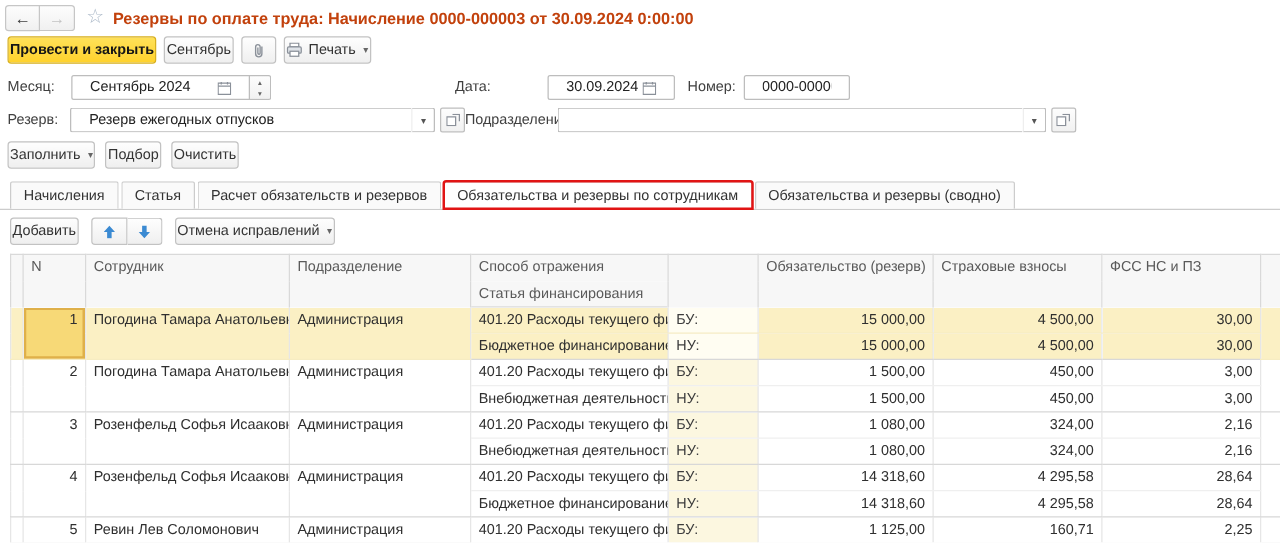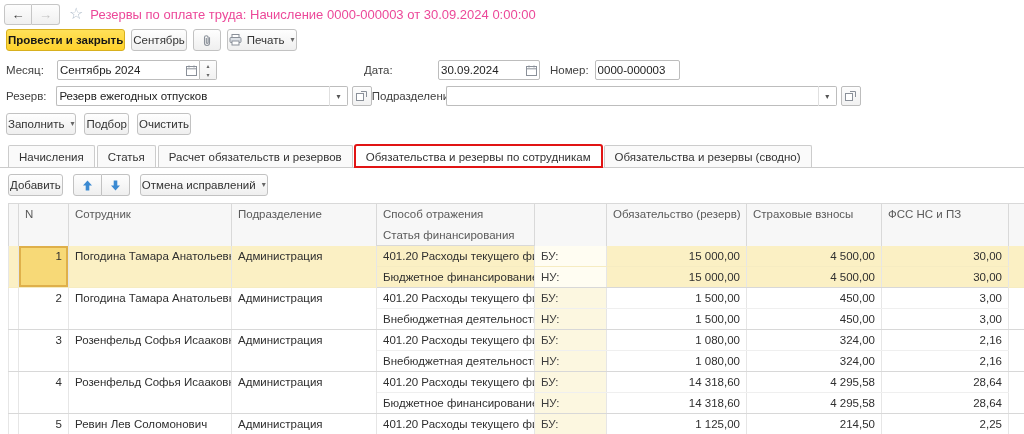--- a/index.html
+++ b/index.html
@@ -8,38 +8,38 @@
   .page{width:1024px;height:434px;overflow:hidden;background:#fff;position:relative;font-size:11.5px;color:#333}
 
   
   .titlebar{display:flex;align-items:center;height:27px;padding:3px 6px 2px 4px}
   .navbtns{display:flex}
   .navbtn{width:28px;height:21px;border:1px solid #c6c6c6;background:linear-gradient(#fdfdfd,#f0f0f0);
           display:flex;align-items:center;justify-content:center;font-size:13px;color:#3c3c3c;cursor:pointer}
   .navbtn.back{border-radius:3px 0 0 3px}
   .navbtn.fwd{border-radius:0 3px 3px 0;border-left:none;color:#c3c3c3}
   .star{color:#aebbca;font-size:16px;margin:0 7px 0 9px;line-height:1}
-  .title{font-weight:normal;font-size:13px;color:#ec4899;white-space:nowrap}
+  .title{font-weight:bold;font-size:13px;color:#c2410c;white-space:nowrap}
 
   
   .cmdbar{display:flex;align-items:center;gap:6px;padding:2px 6px 4px 6px}
   .btn{height:22px;border:1px solid #c2c2c2;border-radius:3px;background:linear-gradient(#fefefe,#efefef);
        padding:0 1px;display:inline-flex;align-items:center;gap:5px;font-size:11.5px;color:#333;cursor:pointer;white-space:nowrap}
   .btn.primary{background:linear-gradient(#ffe159,#ffd22c);border-color:#d8b01e;font-weight:bold;color:#161616}
   .btn.iconbtn{padding:0 7px}
   .caret{font-size:8px;color:#666;margin-left:1px;line-height:1}
   .icon{display:inline-flex;align-items:center;justify-content:center;line-height:0}
 
   
   .formarea{padding:2px 6px 0 6px}
   .frow{display:flex;align-items:center;height:26px}
   .flabel{color:#404040}
   .lab-left{width:51px}
   .field{height:20px;border:1px solid #bdbdbd;border-radius:2px;background:#fff;display:flex;align-items:center;
-         padding:0 2px;color:#222;position:relative}
+         padding:0 14px;color:#222;position:relative}
   .field .ftext{flex:1;white-space:nowrap;overflow:hidden}
   .field .infld-ico{margin-left:3px}
   .spinner{width:17px;height:20px;border:1px solid #bdbdbd;border-left:none;border-radius:0 2px 2px 0;
            display:flex;flex-direction:column;background:linear-gradient(#fdfdfd,#f1f1f1)}
   .spinner span{flex:1;display:flex;align-items:center;justify-content:center;font-size:6px;color:#666;cursor:pointer}
   .combo-dd{width:19px;height:20px;border:1px solid #bdbdbd;border-left:1px solid #e0e0e0;display:flex;align-items:center;
             justify-content:center;font-size:8px;color:#555;background:#fff;border-radius:0 2px 2px 0;cursor:pointer}
   .openbtn{width:20px;height:20px;border:1px solid #bdbdbd;border-radius:2px;margin-left:4px;background:linear-gradient(#fdfdfd,#f1f1f1);
            display:flex;align-items:center;justify-content:center;cursor:pointer}
   .w-month{width:143px;border-radius:2px 0 0 2px}
@@ -380,21 +380,21 @@
             <td class="c-num">28,64</td>
           </tr>
           <tr class="r-top">
             <td class="c-mark" rowspan="2"></td>
             <td class="c-n" rowspan="2">5</td>
             <td class="c-emp" rowspan="2">Ревин Лев Соломонович</td>
             <td class="c-dep" rowspan="2">Администрация</td>
             <td class="c-met">401.20 Расходы текущего фин...</td>
             <td class="c-acc">БУ:</td>
             <td class="c-num">1 125,00</td>
-            <td class="c-num">214,50</td>
+            <td class="c-num">160,71</td>
             <td class="c-num">2,25</td>
             <td class="c-tail" rowspan="2"></td>
           </tr>
         </tbody>
     </table>
   </div>
 
 </div>
 
 </body></html>

